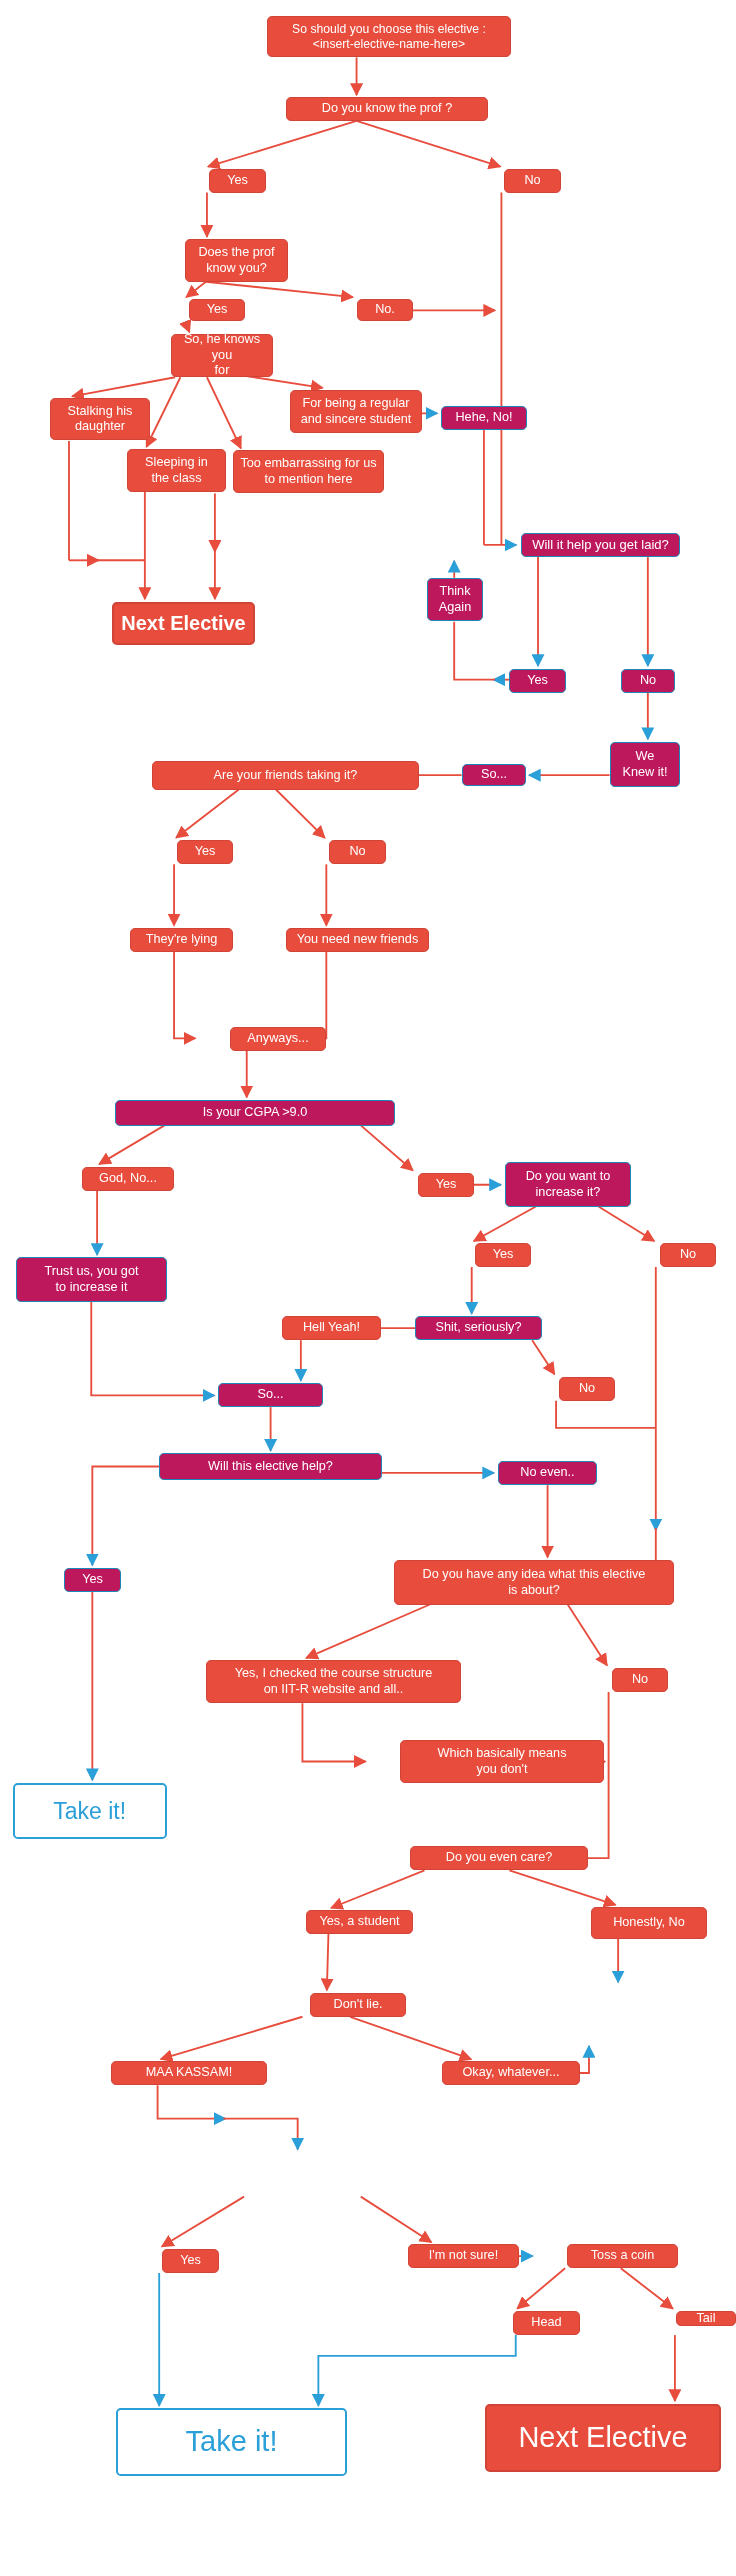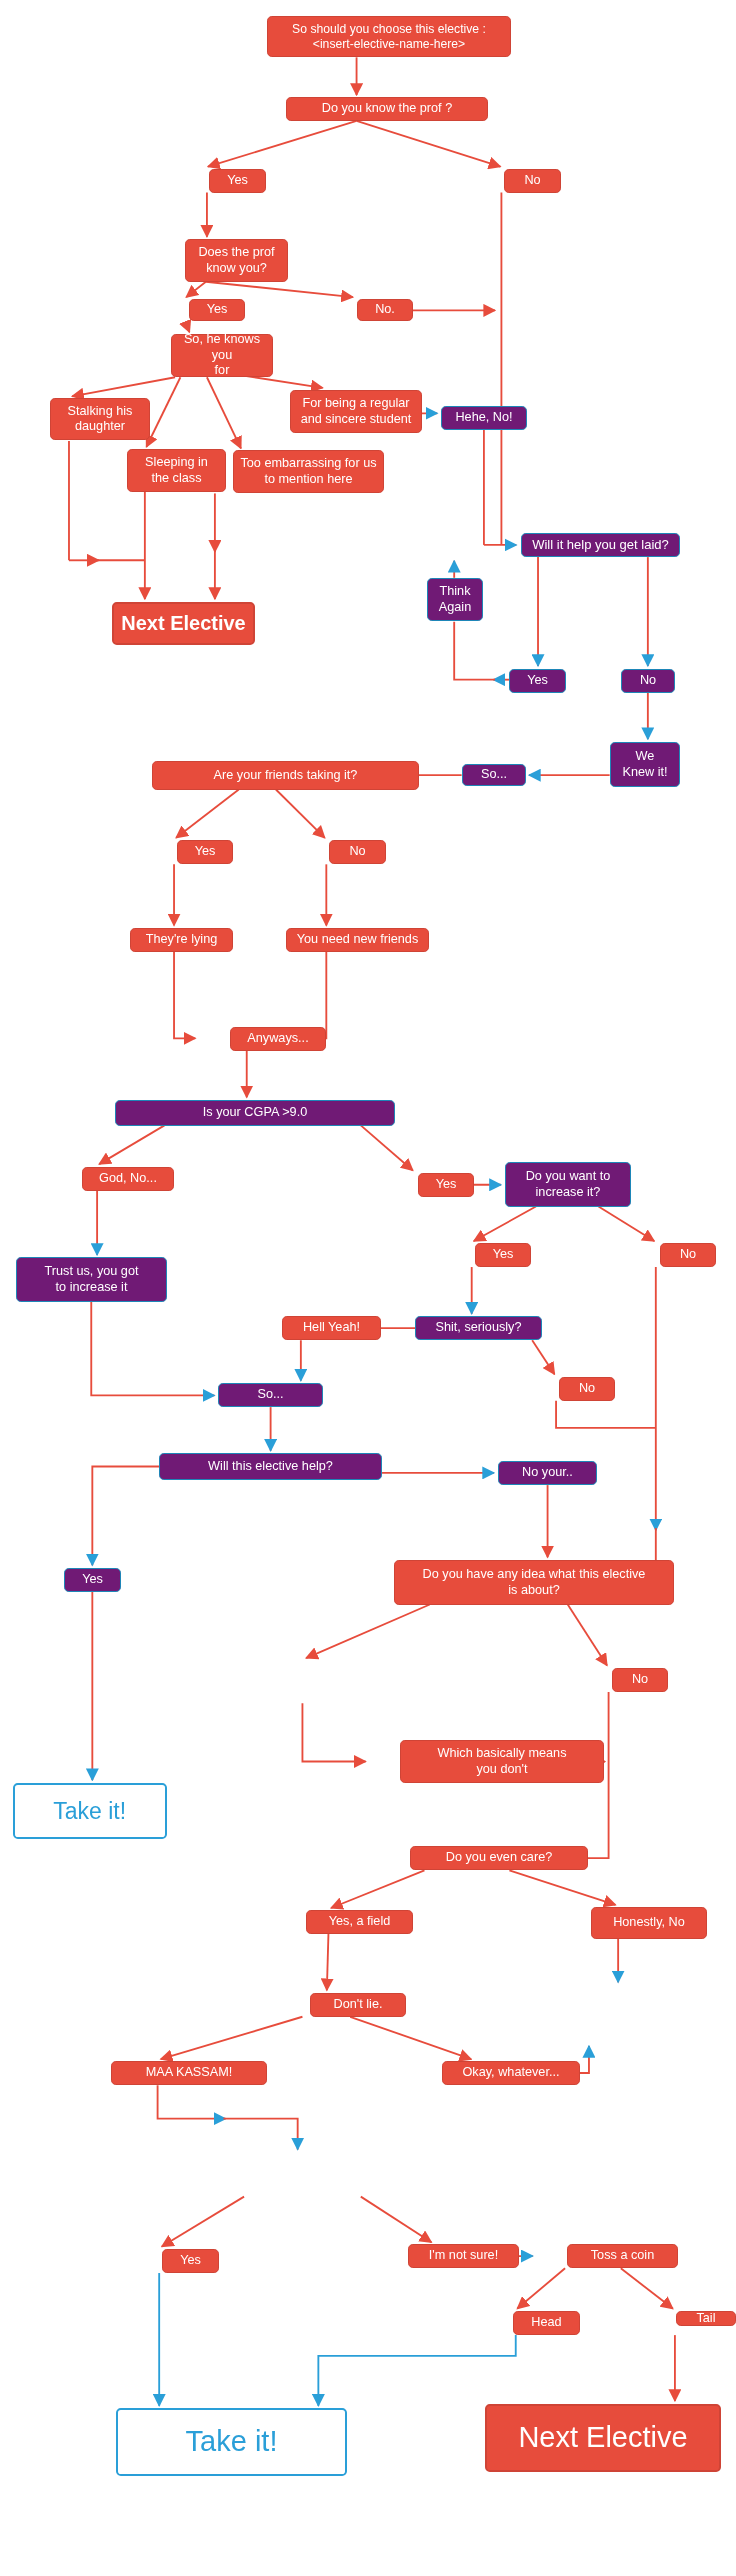--- a/index.html
+++ b/index.html
@@ -2,21 +2,21 @@
 <html style="font-size:8.5px"><head>
 <meta charset="utf-8">
 <style>
   html,body{margin:0;padding:0;background:#fff;}
   .stage{position:relative;width:737px;height:2576px;font-family:"Liberation Sans",sans-serif;overflow:hidden;}
   svg.wires{position:absolute;left:0;top:0;z-index:1;}
   .node{position:absolute;z-index:2;display:flex;align-items:center;justify-content:center;
         text-align:center;border-radius:4.8px;color:#fff;font-size:12.7px;line-height:1.22;
         white-space:pre-line;box-sizing:border-box;padding:1.1px 4.2px;}
   .red{background:#e74c3c;border:1.1px solid #cf4436;margin-left:31px;}
-  .blue{background:#701a75;border:1.1px solid #1d86b8;}
+  .blue{background:#be185d;border:1.1px solid #1d86b8;}
   .outline{background:#ffffff;border:2.1px solid #2a9fd8;color:#2a9fd8;text-align:center;}
   .big{font-size:20px;font-weight:bold;border-width:2.1px;}
   .huge{font-size:29px;border-width:2.7px;}
   .takeit-mid{font-size:23px;}
   .matter{font-size:16px;}
   polyline,path.wire{fill:none;stroke-width:3.5px;}
   .r{stroke:#e74c3c;}
   .b{stroke:#2a9fd8;}
 </style>
 </head>
@@ -167,33 +167,35 @@
 to increase it</div>
   <div class="node red" style="left:444px;top:1243px;width:56px;height:24px">Yes</div>
   <div class="node red" style="left:629px;top:1243px;width:56px;height:24px">No</div>
 
   <div class="node red" style="left:251px;top:1316px;width:99px;height:24px">Hell Yeah!</div>
   <div class="node blue" style="left:415px;top:1316px;width:127px;height:24px">Shit, seriously?</div>
   <div class="node red" style="left:528px;top:1377px;width:56px;height:24px">No</div>
   <div class="node blue" style="left:218px;top:1383px;width:105px;height:24px">So...</div>
 
   <div class="node blue" style="left:159px;top:1453px;width:223px;height:27px">Will this elective help?</div>
-  <div class="node blue" style="left:498px;top:1461px;width:99px;height:24px">No your..</div>
+  <div class="node blue" style="left:498px;top:1461px;width:99px;height:24px">No even..</div>
   <div class="node blue" style="left:64px;top:1568px;width:57px;height:24px">Yes</div>
 
   <div class="node red" style="left:363px;top:1560px;width:280px;height:45px">Do you have any idea what this elective
 is about?</div>
+  <div class="node red" style="left:175px;top:1660px;width:255px;height:43px">Yes, I checked the course structure
+on IIT-R website and all..</div>
   <div class="node red" style="left:581px;top:1668px;width:56px;height:24px">No</div>
   <div class="node red" style="left:369px;top:1740px;width:204px;height:43px">Which basically means
 you don't</div>
 
   <div class="node outline takeit-mid" style="left:12.7px;top:1783px;width:154px;height:56px">Take it!</div>
 
   <div class="node red" style="left:379px;top:1846px;width:178px;height:24px">Do you even care?</div>
-  <div class="node red" style="left:275px;top:1910px;width:107px;height:24px">Yes, a field</div>
+  <div class="node red" style="left:275px;top:1910px;width:107px;height:24px">Yes, a student</div>
   <div class="node red" style="left:560px;top:1907px;width:116px;height:32px">Honestly, No</div>
   <div class="node red" style="left:279px;top:1993px;width:96px;height:24px">Don't lie.</div>
 
   <div class="node red" style="left:80px;top:2061px;width:156px;height:24px">MAA KASSAM!</div>
   <div class="node red" style="left:411px;top:2061px;width:138px;height:24px">Okay, whatever...</div>
 
   <div class="node red" style="left:131px;top:2249px;width:57px;height:24px">Yes</div>
   <div class="node red" style="left:377px;top:2244px;width:111px;height:24px">I'm not sure!</div>
   <div class="node red" style="left:536px;top:2244px;width:111px;height:24px">Toss a coin</div>
   <div class="node red" style="left:482px;top:2311px;width:67px;height:24px">Head</div>

